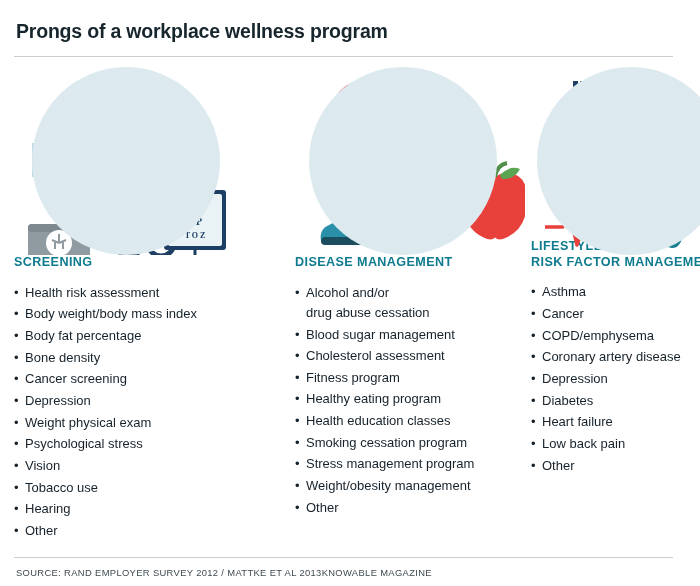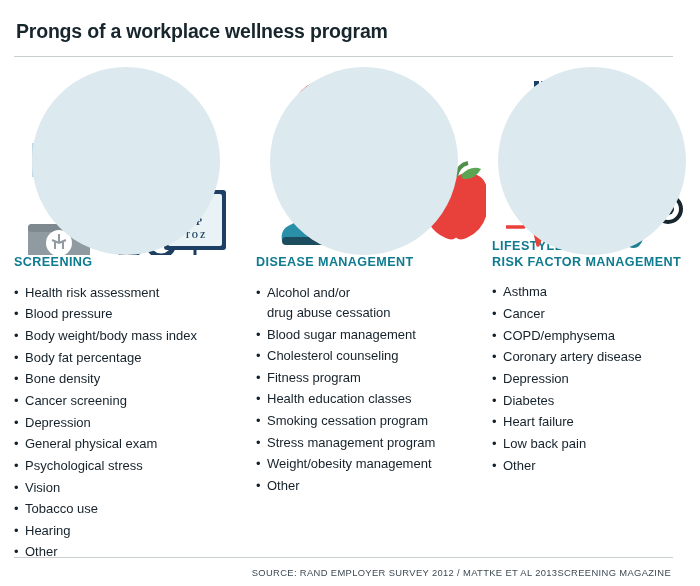--- a/index.html
+++ b/index.html
@@ -40,21 +40,21 @@
   .columns {
     display: flex;
     margin-top: 16px;
   }
   .col {
     flex: 1 1 0;
     padding-right: 6px;
     position: relative;
   }
   .col-1 { flex: 0 0 236px; }
-  .col-2 { flex: 0 0 230px; }
+  .col-2 { flex: 0 0 230px; margin-left: 39px; }
   .col-3 { flex: 0 0 220px; }
 
   .art {
     height: 196px;
     position: relative;
   }
   .blob {
     position: absolute;
     background: #dceaef;
     border-radius: 50%;
@@ -95,21 +95,21 @@
     bottom: 28px;
     height: 1px;
     background: #c9ced1;
   }
   .footer {
     position: absolute;
     left: 16px;
     right: 16px;
     bottom: 8px;
     display: flex;
-    justify-content: flex-end;
+    justify-content: flex-start;
     font-size: 9.4px;
     letter-spacing: 0.35px;
     color: #3d4a52;
   }
   .footer .credit { color: #3d4a52; }
   svg { display: block; }
 </style>
 </head>
 <body>
 
@@ -167,27 +167,26 @@
             <text x="181" y="166" font-family="Liberation Serif, serif" font-size="10" font-weight="bold" fill="#1c3f63" text-anchor="middle">F P</text>
             <text x="181" y="179" font-family="Liberation Serif, serif" font-size="8" font-weight="bold" fill="#1c3f63" text-anchor="middle">T O Z</text>
             <path d="M181 191 l0 8" stroke="#1c3f63" stroke-width="3"></path>
             <circle cx="181" cy="202" r="4" fill="#1c3f63"></circle>
           </g>
         </svg>
       </div>
       <div class="heading">SCREENING</div>
       <ul class="items">
         <li>Health risk assessment</li>
-        <li>Blood pressure</li>
         <li>Body weight/body mass index</li>
         <li>Body fat percentage</li>
         <li>Bone density</li>
         <li>Cancer screening</li>
         <li>Depression</li>
-        <li>General physical exam</li>
+        <li>Weight physical exam</li>
         <li>Psychological stress</li>
         <li>Vision</li>
         <li>Tobacco use</li>
         <li>Hearing</li>
         <li>Other</li>
       </ul>
     </div>
 
     <div class="col col-2">
       <div class="art">
@@ -222,22 +221,23 @@
             <path d="M175 140 q0 -28 22 -28 q8 0 12 5 q4 -5 12 -5 q22 0 22 28 q0 30 -22 40 q-8 4 -12 0 q-4 4 -12 0 q-22 -10 -22 -40 z" fill="#e8413c" transform="translate(-8,0) scale(0.95) translate(10,8)"></path>
             <path d="M200 118 q2 -12 12 -14" stroke="#4f8f4a" stroke-width="4" fill="none"></path>
             <path d="M205 116 q10 -10 20 -6 q-6 11 -18 10 z" fill="#5ba552"></path>
           </g>
         </svg>
       </div>
       <div class="heading">DISEASE MANAGEMENT</div>
       <ul class="items">
         <li>Alcohol and/or<br><span style="display:inline-block">drug abuse cessation</span></li>
         <li>Blood sugar management</li>
-        <li>Cholesterol counseling</li>
+        <li>Cholesterol assessment</li>
         <li>Fitness program</li>
+        <li>Healthy eating program</li>
         <li>Health education classes</li>
         <li>Smoking cessation program</li>
         <li>Stress management program</li>
         <li>Weight/obesity management</li>
         <li>Other</li>
       </ul>
     </div>
 
     <div class="col col-3">
       <div class="art">
@@ -292,16 +292,16 @@
         <li>Low back pain</li>
         <li>Other</li>
       </ul>
     </div>
 
   </div>
 
   <div class="rule-bottom"></div>
   <div class="footer">
     <div class="source">SOURCE: RAND EMPLOYER SURVEY 2012 / MATTKE ET AL 2013</div>
-    <div class="credit">SCREENING MAGAZINE</div>
+    <div class="credit">KNOWABLE MAGAZINE</div>
   </div>
 
 </div>
 
 </body></html>

